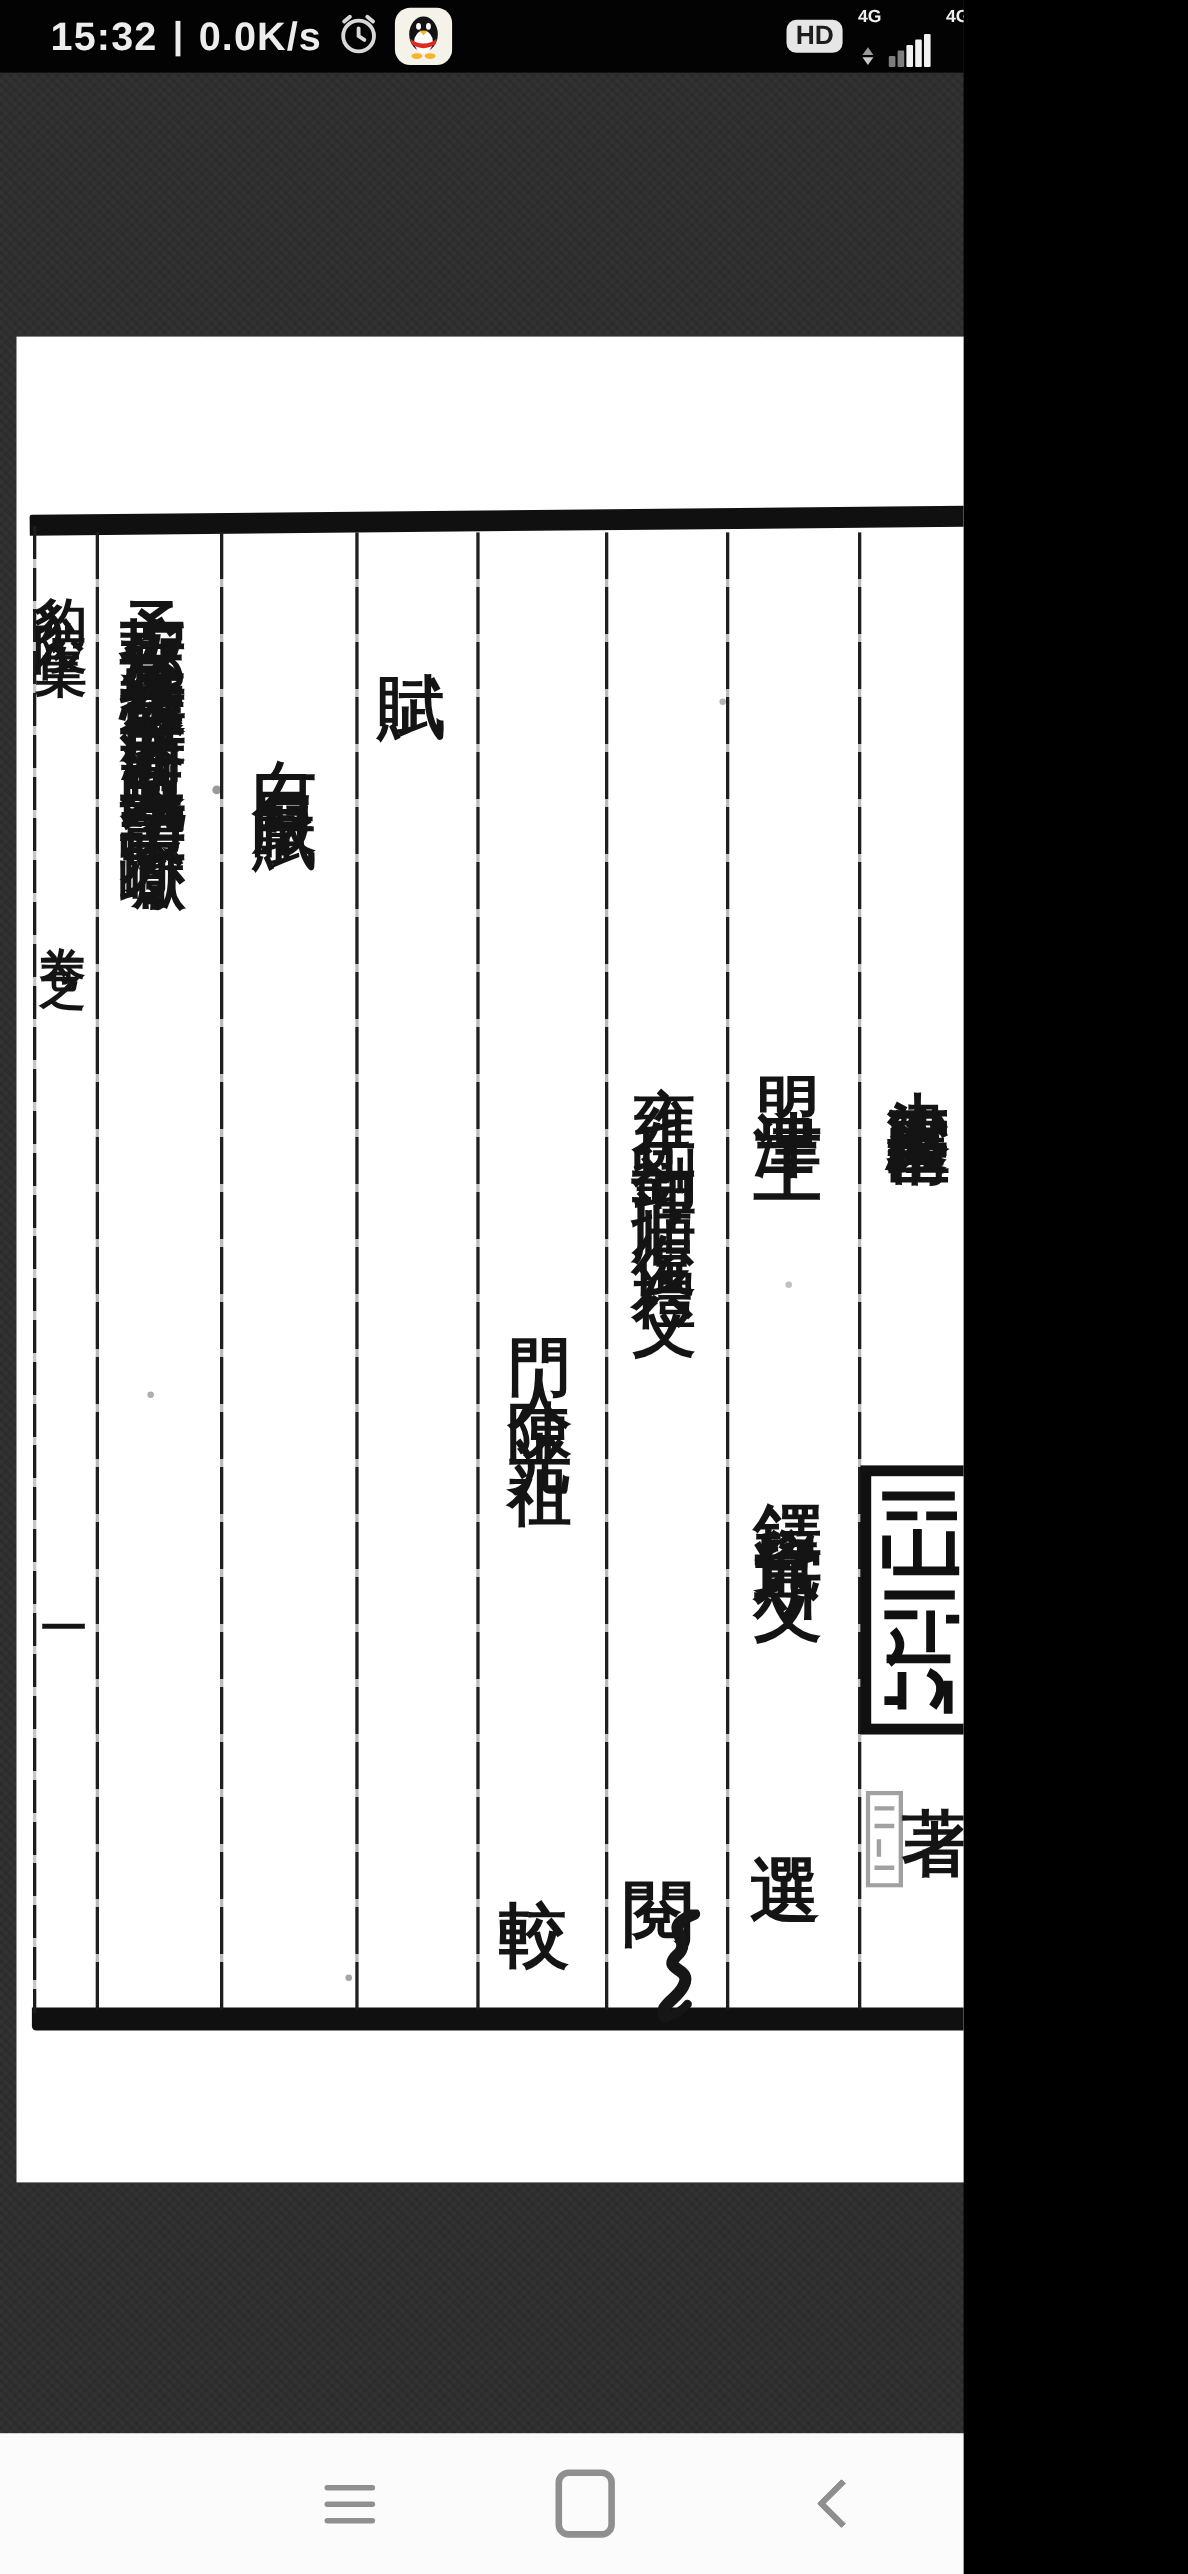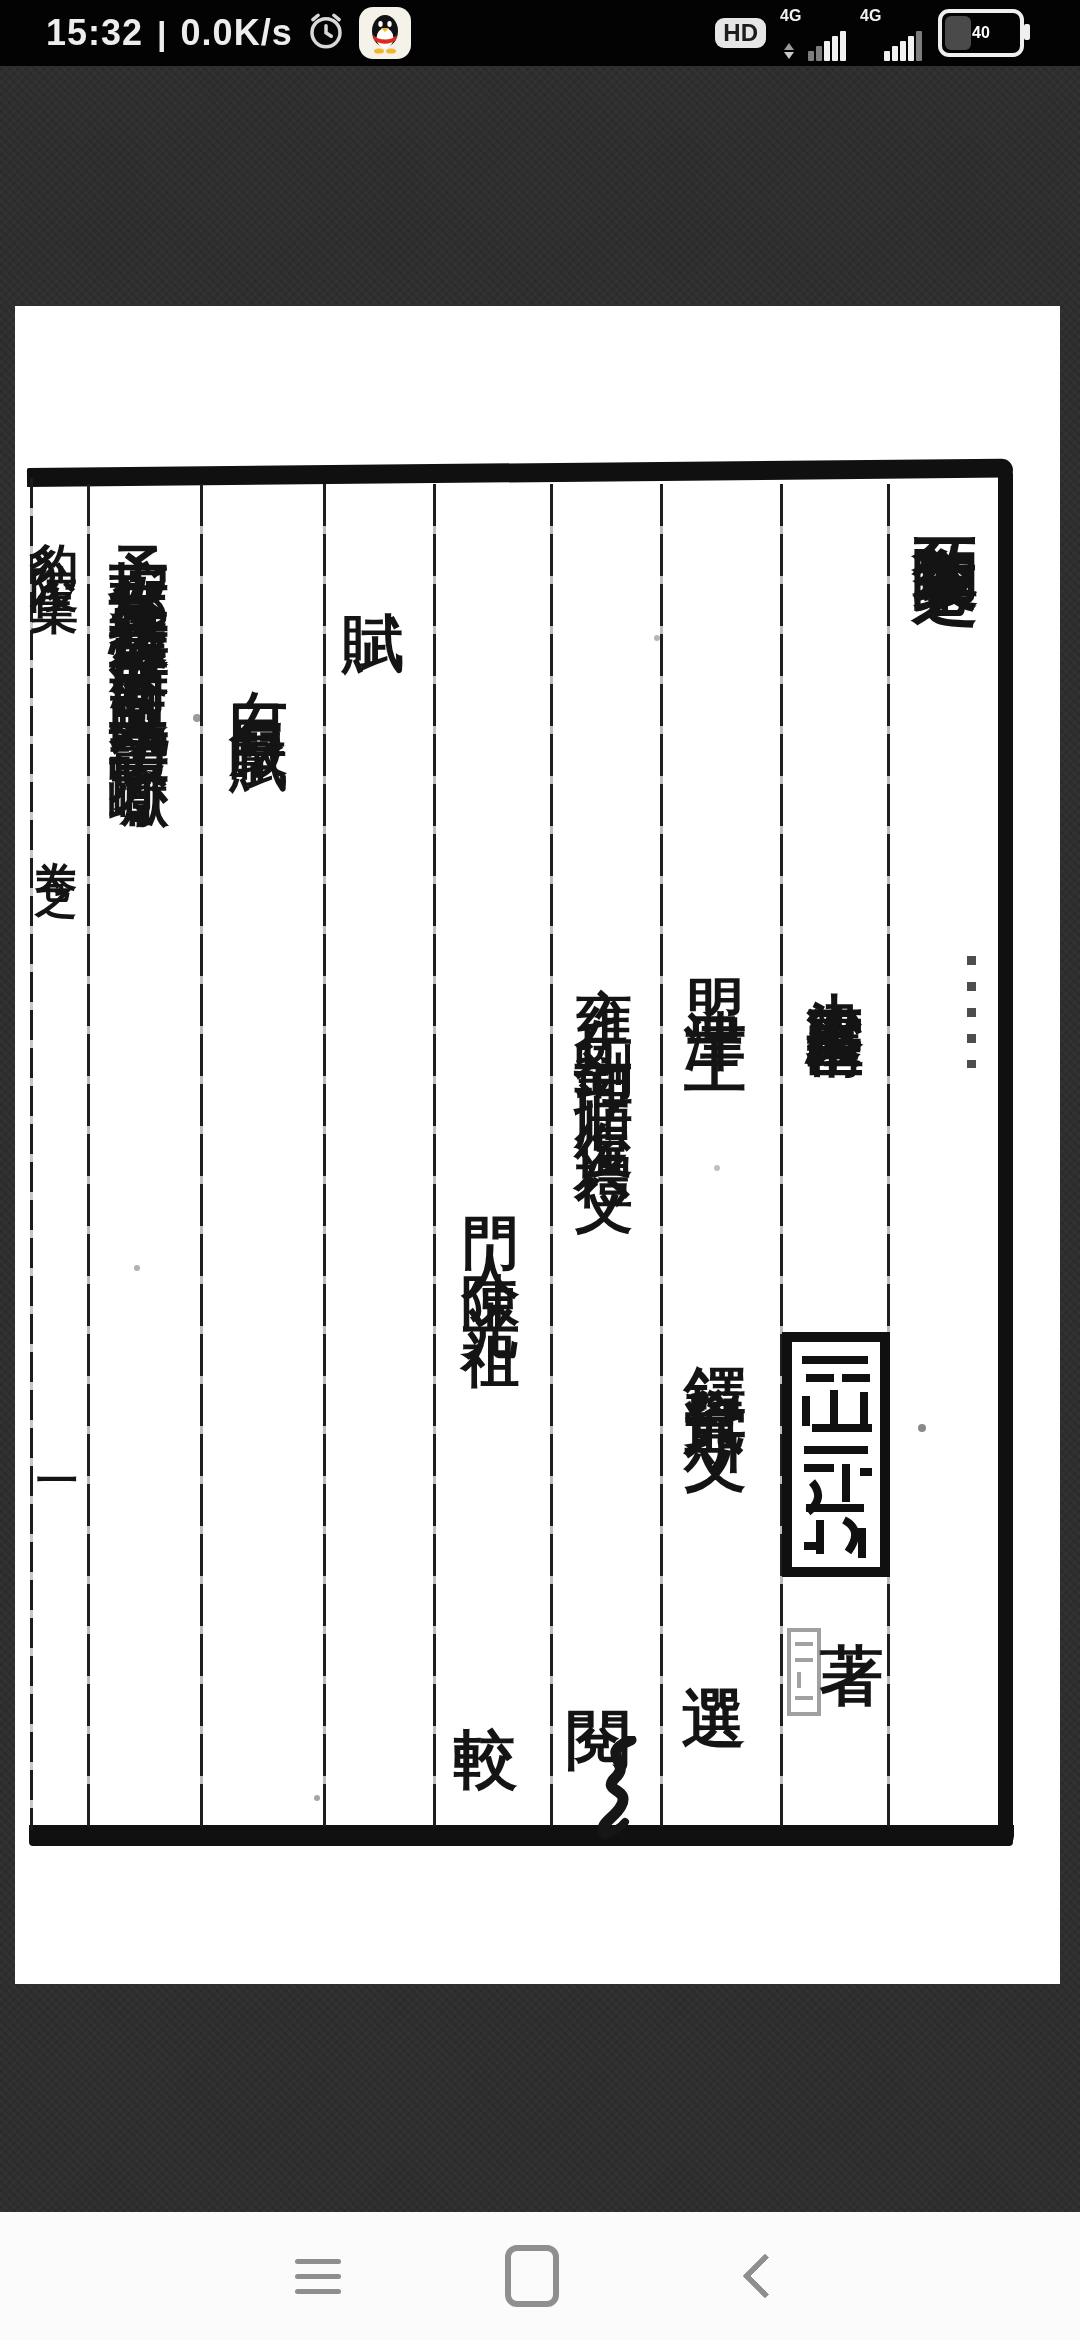--- a/index.html
+++ b/index.html
@@ -1,16 +1,16 @@
 <!DOCTYPE html>
 <html><head>
 <meta charset="utf-8">
 <style>
   html,body{margin:0;padding:0;background:#000;}
-  #screen{position:relative;width:1080px;height:2340px;overflow:hidden;
+  #screen{position:relative;width:876px;height:2340px;overflow:hidden;
     background:#2b2b2b;
     background-image:
       repeating-linear-gradient(45deg, rgba(255,255,255,.018) 0 3px, rgba(0,0,0,0) 3px 6px),
       repeating-linear-gradient(-45deg, rgba(255,255,255,.014) 0 3px, rgba(0,0,0,0) 3px 6px);
     font-family:"Liberation Sans", sans-serif;}
   
   #statusbar{position:absolute;left:0;top:0;width:1080px;height:66px;background:#030303;
     display:flex;align-items:center;color:#e9e9e9;}
   .sb-left{position:absolute;left:46px;top:0;height:66px;display:flex;align-items:center;gap:12px;}
   .sb-text{font-size:36px;font-weight:bold;letter-spacing:1px;color:#ededed;}

